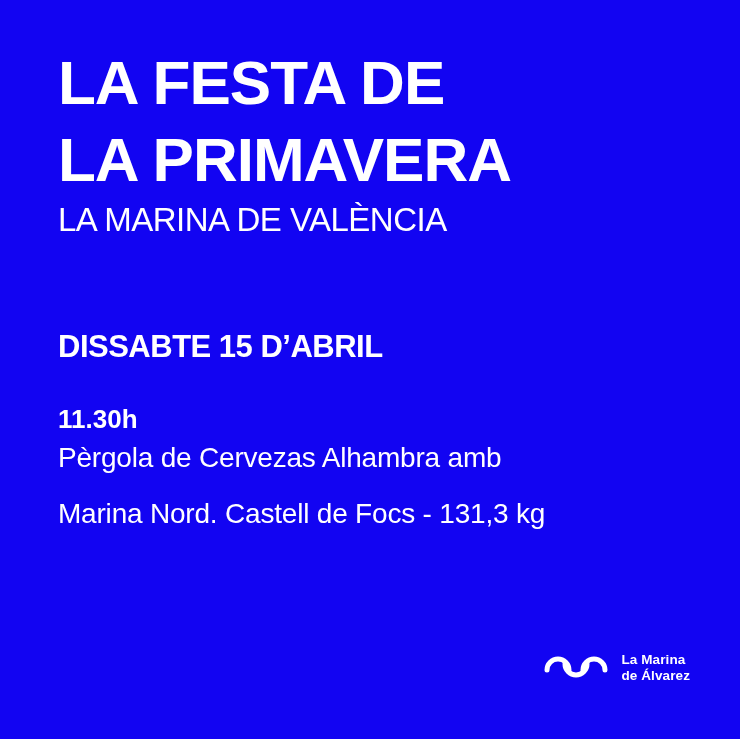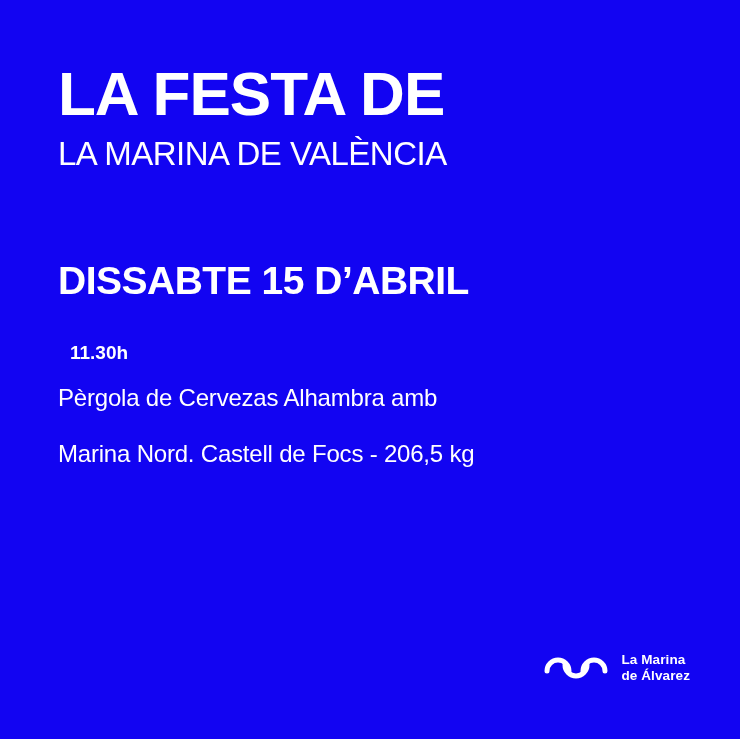--- a/index.html
+++ b/index.html
@@ -10,105 +10,105 @@
     overflow: hidden;
     background: #1204F2; 
     color: #FFFFFF;
     font-family: "Liberation Sans", sans-serif;
     -webkit-font-smoothing: antialiased;
   }
   .poster {
     box-sizing: border-box;
     width: 100%;
     height: 100%;
-    padding: 55px 40px 0 58px;
+    padding: 44px 40px 0 58px;
     position: relative;
   }
   .title {
     margin: 0;
     font-size: 62px;
     font-weight: 700;
     line-height: 77px;
     letter-spacing: -1px;
   }
   .title .line { display: block; }
   .subtitle {
     margin: 2px 0 12px 0;
     font-size: 33px;
     font-weight: 400;
     line-height: 40px;
     letter-spacing: -0.5px;
   }
   .date-heading {
     margin: 84px 0 0 0;
-    font-size: 39px;
+    font-size: 31px;
     font-weight: 700;
     line-height: 46px;
     letter-spacing: -0.5px;
   }
   .schedule { margin-top: 32px; }
   .event + .event { margin-top: 25px; }
   .event-time {
-    margin: 12px;
-    font-size: 19px;
+    margin: 0;
+    font-size: 26px;
     font-weight: 700;
     line-height: 34px;
   }
   .event-desc {
-    margin: 0 0 0 0;
-    font-size: 24px;
+    margin: 6px 0 0 0;
+    font-size: 28px;
     font-weight: 400;
     line-height: 31px;
     letter-spacing: -0.2px;
   }
   .event-desc .line { display: block; }
   .logo {
     position: absolute;
     right: 50px;
     bottom: 55px;
     display: flex;
-    align-items: center;
     gap: 10px;
     color: #FFFFFF;
   }
   .logo svg { display: block; width: 70px; height: 30px; }
   .logo-text {
     font-size: 13.5px;
     font-weight: 700;
     line-height: 1.18;
     letter-spacing: 0.1px;
   }
   .logo-text span { display: block; }
 </style>
 </head>
 <body style="background: rgb(18, 4, 242); color: rgb(255, 255, 255);">
 
 <main class="poster">
 
   <h1 class="title">
     <span class="line">LA FESTA DE</span>
+    <span class="line">LA PRIMAVERA</span>
   </h1>
 
   <p class="subtitle">LA MARINA DE VALÈNCIA</p>
 
   <h2 class="date-heading">DISSABTE 15 D’ABRIL</h2>
 
   <section class="schedule">
 
     <article class="event">
       <h3 class="event-time">11.30h</h3>
       <p class="event-desc">
         <span class="line">Pèrgola de Cervezas Alhambra amb</span>
       </p>
     </article>
 
 
     <article class="event">
       <p class="event-desc">
-        <span class="line">Marina Nord. Castell de Focs - 206,5 kg</span>
+        <span class="line">Marina Nord. Castell de Focs - 131,3 kg</span>
       </p>
     </article>
 
   </section>
 
   <footer class="logo">
     <svg viewBox="0 0 64 30" fill="none" aria-hidden="true">
       <path d="M3 18 A11 11 0 0 1 25 18" stroke="currentColor" stroke-width="5" stroke-linecap="round"></path>
       <path d="M21 12 A11 11 0 0 0 43 12" stroke="currentColor" stroke-width="5" stroke-linecap="round"></path>
       <path d="M39 18 A11 11 0 0 1 61 18" stroke="currentColor" stroke-width="5" stroke-linecap="round"></path>

